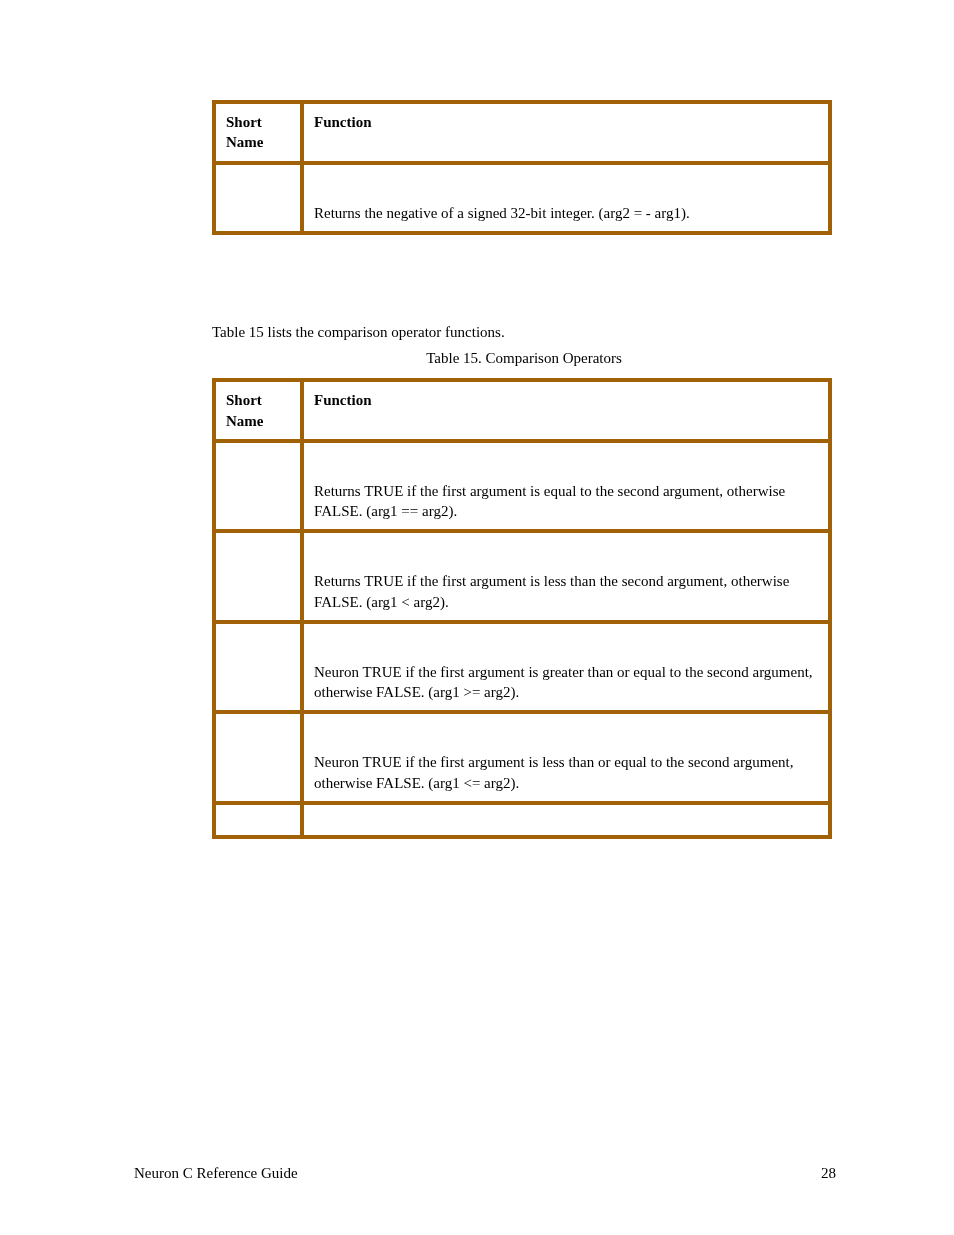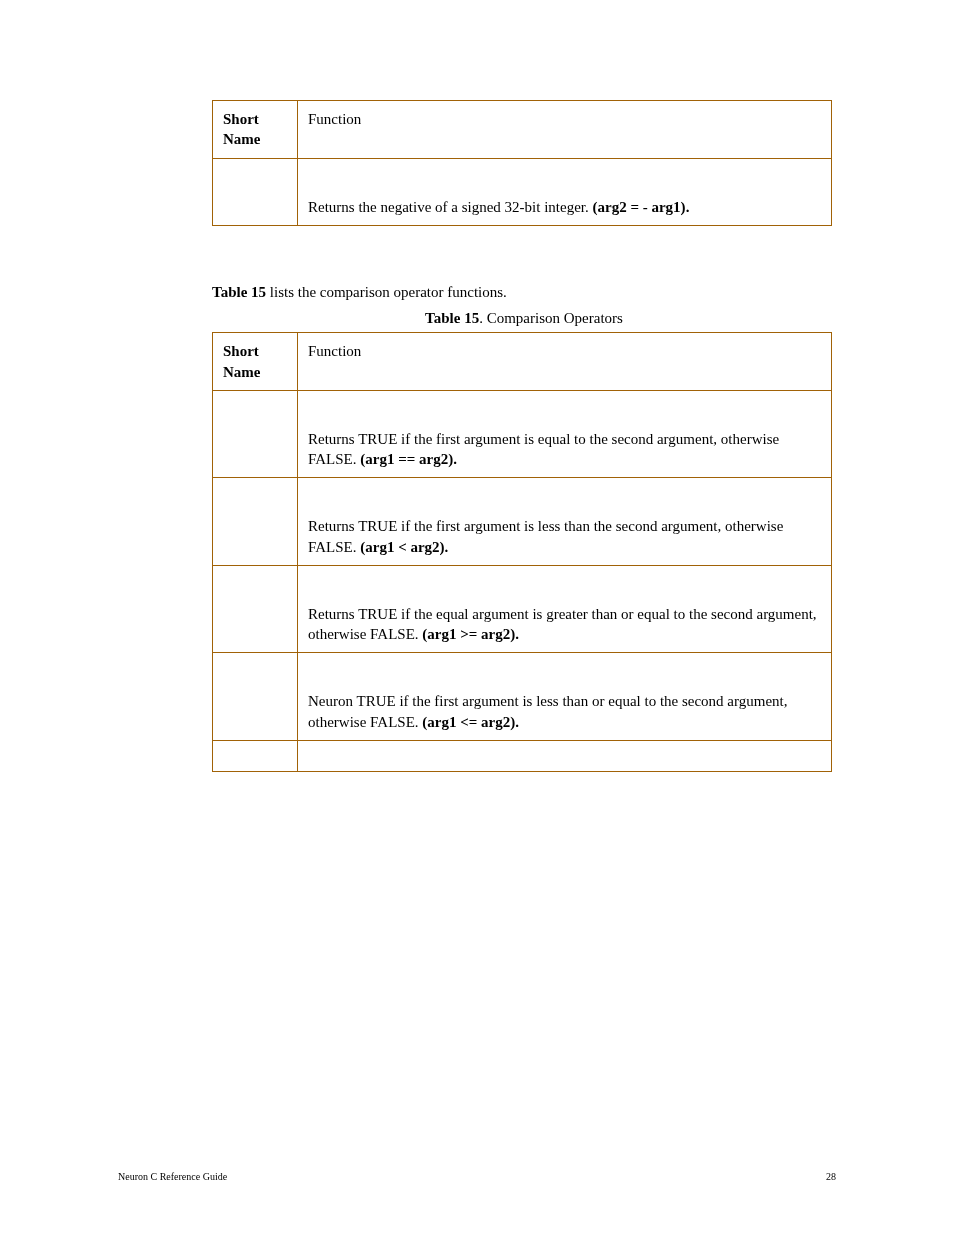--- a/index.html
+++ b/index.html
@@ -20,55 +20,55 @@
   }
   .content {
     margin-left: 94px;
   }
   table.func {
     border-collapse: collapse;
     width: 620px;
     table-layout: fixed;
   }
   table.func th, table.func td {
-    border: 1px solid #a16207;
+    border: 4px solid #a16207;
     vertical-align: top;
     padding: 8px 10px;
     text-align: left;
   }
   table.func th.short {
     width: 64px;
     font-weight: bold;
   }
   table.func th.fn {
-    font-weight: normal;
+    font-weight: bold;
   }
   table.func td.short {
     width: 64px;
   }
   .row-pad {
     height: 30px;
   }
-  .b { font-weight: bold; }
+  .b { font-weight: normal; }
   .intro {
-    margin-top: 56px;
+    margin-top: 87px;
     margin-bottom: 6px;
   }
   .caption {
     text-align: center;
-    margin: 4px 0 4px 0;
+    margin: 4px 0 10px 0;
   }
   .footer {
     position: absolute;
     bottom: 52px;
-    left: 118px;
+    left: 134px;
     right: 118px;
     display: flex;
     justify-content: space-between;
-    font-size: 10px;
+    font-size: 15px;
   }
 </style>
 </head>
 <body>
 
 <div class="page">
   <div class="content">
 
     <table class="func">
       <thead>
@@ -107,21 +107,21 @@
       <tr>
             <td class="short"></td>
             <td><div class="row-pad"></div><span>Returns TRUE if the first argument is equal to the second argument, otherwise FALSE. </span><span class="b">(arg1 == arg2)</span><span class="b">.</span></td>
           </tr>
           <tr>
             <td class="short"></td>
             <td><div class="row-pad"></div><span>Returns TRUE if the first argument is less than the second argument, otherwise FALSE. </span><span class="b">(arg1 &lt; arg2)</span><span class="b">.</span></td>
           </tr>
           <tr>
             <td class="short"></td>
-            <td><div class="row-pad"></div><span>Returns TRUE if the equal argument is greater than or equal to the second argument, otherwise FALSE. </span><span class="b">(arg1 &gt;= arg2)</span><span class="b">.</span></td>
+            <td><div class="row-pad"></div><span>Neuron TRUE if the first argument is greater than or equal to the second argument, otherwise FALSE. </span><span class="b">(arg1 &gt;= arg2)</span><span class="b">.</span></td>
           </tr>
           <tr>
             <td class="short"></td>
             <td><div class="row-pad"></div><span>Neuron TRUE if the first argument is less than or equal to the second argument, otherwise FALSE. </span><span class="b">(arg1 &lt;= arg2)</span><span class="b">.</span></td>
           </tr>
           <tr>
             <td class="short"></td>
             <td><div style="height: 14px;"></div></td>
           </tr>
         </tbody>

